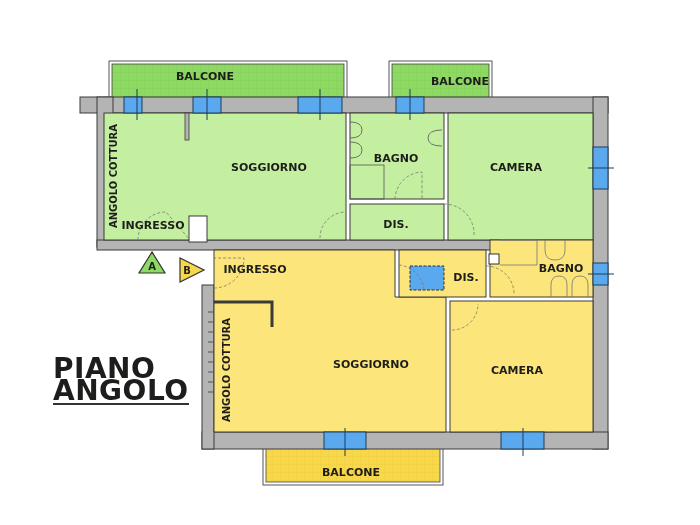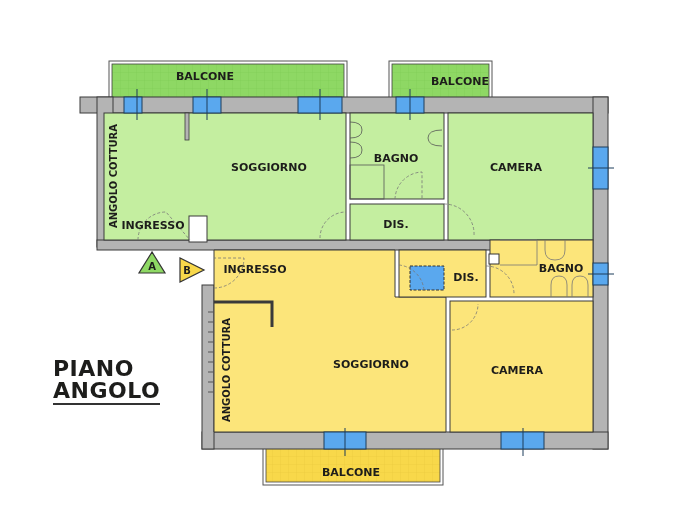--- a/index.html
+++ b/index.html
@@ -1,19 +1,19 @@
 <!DOCTYPE html>
 <html><head>
 <meta charset="utf-8">
 <style>
   html, body { margin: 0; padding: 0; background: #ffffff; }
   body { width: 700px; height: 525px; position: relative; overflow: hidden; font-family: "DejaVu Sans", sans-serif; }
   svg { position: absolute; left: 0; top: 0; }
   .lbl { font-family: "DejaVu Sans", sans-serif; font-weight: bold; fill: #1d1d1b; }
-  .title { position: absolute; left: 53px; font-family: "DejaVu Sans", sans-serif; font-weight: bold; font-size: 22px; color: #1d1d1b; letter-spacing: 0.5px; line-height: 22px; border-bottom: 2px solid #333; padding-bottom: 1px; }
+  .title { position: absolute; left: 53px; font-family: "DejaVu Sans", sans-serif; font-weight: bold; font-size: 28px; color: #1d1d1b; letter-spacing: 0.5px; line-height: 22px; border-bottom: 2px solid #333; padding-bottom: 1px; }
 </style>
 </head>
 <body>
 
 <svg width="700" height="525" viewBox="0 0 700 525">
   <defs>
     <pattern id="gridG" width="8" height="8" patternUnits="userSpaceOnUse">
       <rect width="8" height="8" fill="#8ed864"></rect>
       <path d="M8 0 L0 0 0 8" fill="none" stroke="#7cc852" stroke-width="0.6"></path>
     </pattern>

